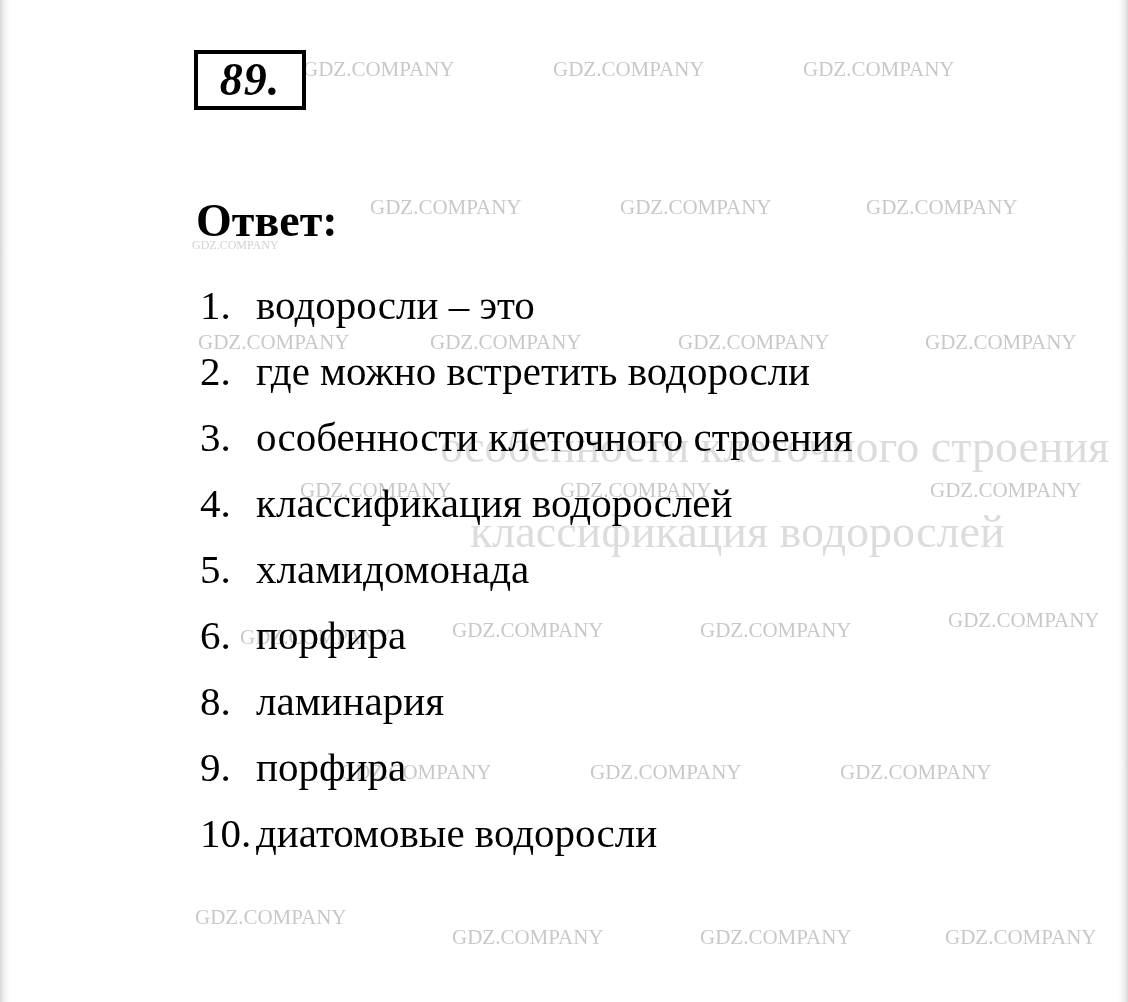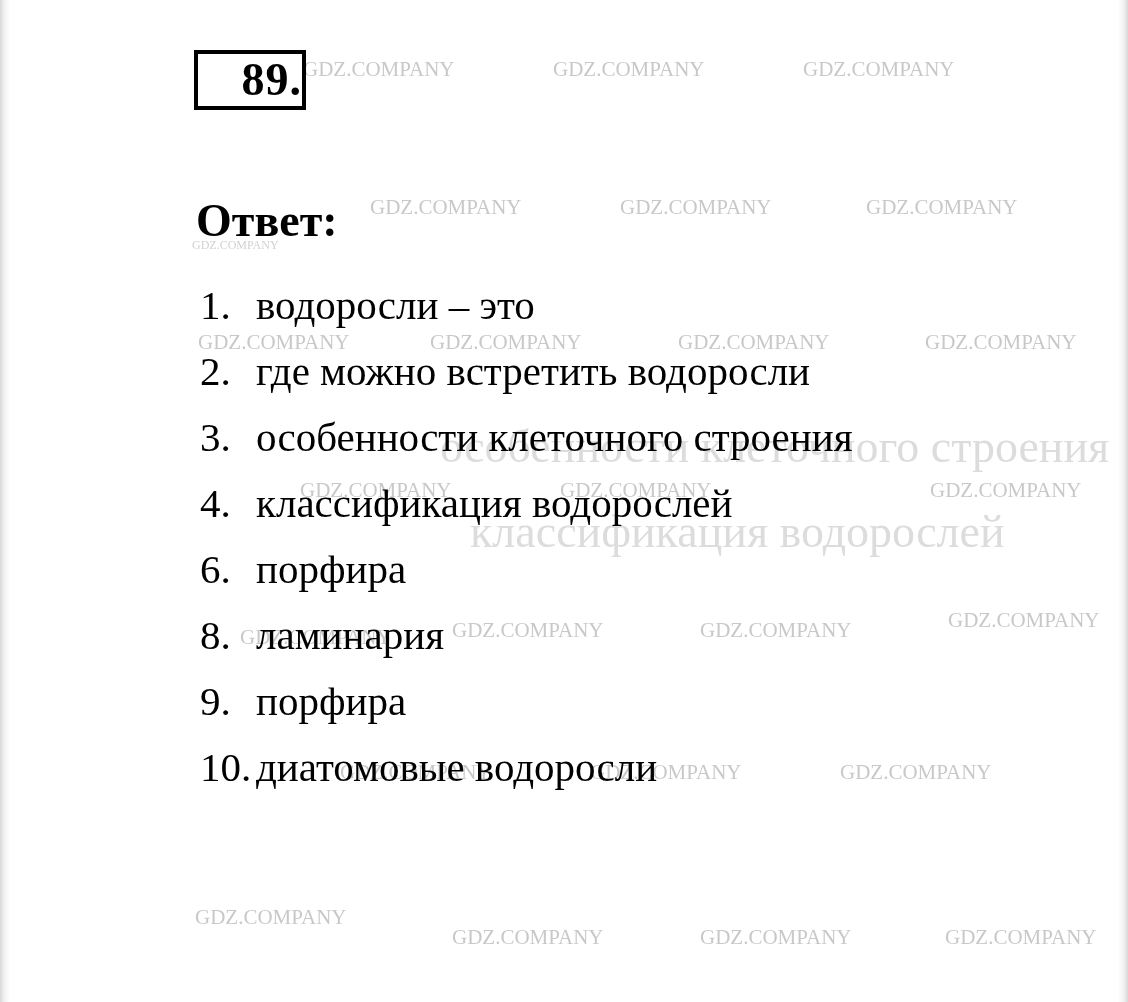--- a/index.html
+++ b/index.html
@@ -70,21 +70,22 @@
   .task-number-box {
     position: absolute;
     left: 194px;
     top: 50px;
     width: 112px;
     height: 60px;
     border: 4px solid #000000;
     box-sizing: border-box;
     display: flex;
     align-items: center;
-    justify-content: flex-end;
+    justify-content: center;
+    font-style: italic;
   }
   .task-number-box .num {
     font-family: "Liberation Serif", serif;
     font-weight: bold;
     font-size: 46px;
     line-height: 1;
     letter-spacing: 1px;
   }
 
   .answer-heading {
@@ -174,20 +175,23 @@
     <li>
       <span class="marker">2.</span><span>где можно встретить водоросли</span>
     </li>
     <li>
       <span class="marker">3.</span><span>особенности клеточного строения</span>
     </li>
     <li>
       <span class="marker">4.</span><span>классификация водорослей</span>
     </li>
     <li>
+      <span class="marker">5.</span><span>хламидомонада</span>
+    </li>
+    <li>
       <span class="marker">6.</span><span>порфира</span>
     </li>
     <li>
       <span class="marker">8.</span><span>ламинария</span>
     </li>
     <li>
       <span class="marker">9.</span><span>порфира</span>
     </li>
     <li>
       <span class="marker">10.</span><span>диатомовые водоросли</span>

